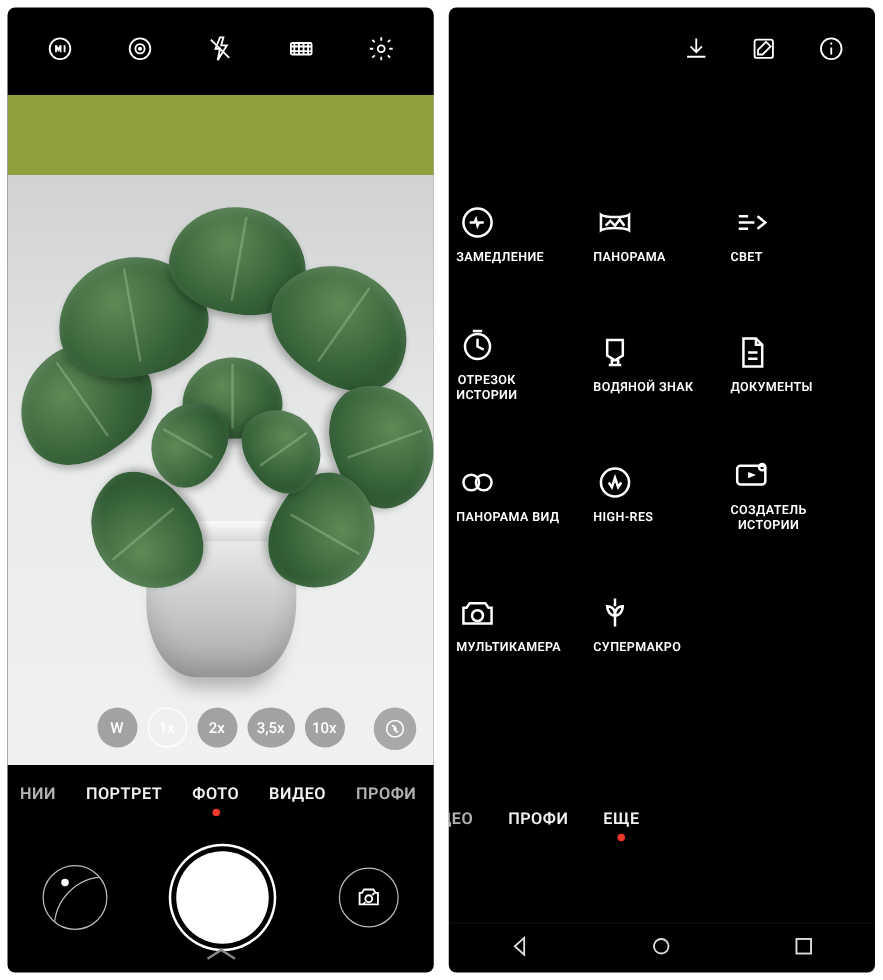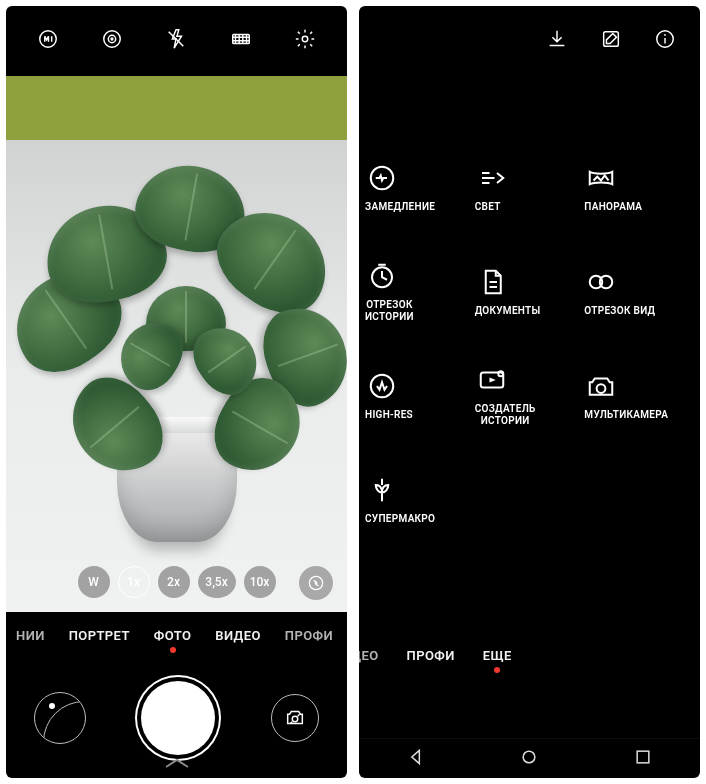--- a/index.html
+++ b/index.html
@@ -303,61 +303,69 @@
           <svg viewBox="0 0 24 24">
             <circle cx="12" cy="12" r="9"></circle>
             <path d="M7 12h3l1-2 1 4 1-2h3"></path>
           </svg>
         </div>
       <span>ЗАМЕДЛЕНИЕ</span>
     </div>
     <div class="gmode">
       <div class="gicn">
           <svg viewBox="0 0 24 24">
-            <path d="M4 8h6M4 12h10M4 16h6M16 8l5 4-5 4"></path>
-          </svg>
-        </div>
-      <span>СВЕТ</span>
-    </div>
-    <div class="gmode">
-      <div class="gicn">
-          <svg viewBox="0 0 24 24">
             <path d="M3 7c3 2 15 2 18 0v10c-3-2-15-2-18 0z"></path>
             <path d="M6 14l3-3 3 3 3-4 3 4"></path>
           </svg>
         </div>
       <span>ПАНОРАМА</span>
     </div>
     <div class="gmode">
       <div class="gicn">
           <svg viewBox="0 0 24 24">
+            <path d="M4 8h6M4 12h10M4 16h6M16 8l5 4-5 4"></path>
+          </svg>
+        </div>
+      <span>СВЕТ</span>
+    </div>
+    <div class="gmode">
+      <div class="gicn">
+          <svg viewBox="0 0 24 24">
             <circle cx="12" cy="13" r="8"></circle>
             <path d="M12 8v5l4 2M9 3h6"></path>
           </svg>
         </div>
       <span style="white-space:pre-line">ОТРЕЗОК
 ИСТОРИИ</span>
     </div>
     <div class="gmode">
       <div class="gicn">
           <svg viewBox="0 0 24 24">
+            <path d="M8 20h8M10 20v-3h4v3M7 4h10v10l-5 3-5-3z"></path>
+          </svg>
+        </div>
+      <span>ВОДЯНОЙ ЗНАК</span>
+    </div>
+    <div class="gmode">
+      <div class="gicn">
+          <svg viewBox="0 0 24 24">
             <path d="M7 3h8l4 4v14H7z"></path>
             <path d="M15 3v4h4M10 12h6M10 16h6"></path>
           </svg>
         </div>
       <span>ДОКУМЕНТЫ</span>
     </div>
     <div class="gmode">
       <div class="gicn">
           <svg viewBox="0 0 24 24">
             <circle cx="8" cy="12" r="5"></circle>
             <circle cx="16" cy="12" r="5"></circle>
           </svg>
         </div>
-      <span>ОТРЕЗОК ВИД</span>
+      <span>ПАНОРАМА ВИД</span>
     </div>
     <div class="gmode">
       <div class="gicn">
           <svg viewBox="0 0 24 24">
             <circle cx="12" cy="12" r="9"></circle>
             <path d="M8 12l2 3 2-6 2 6 2-3"></path>
           </svg>
         </div>
       <span>HIGH-RES</span>
     </div>

